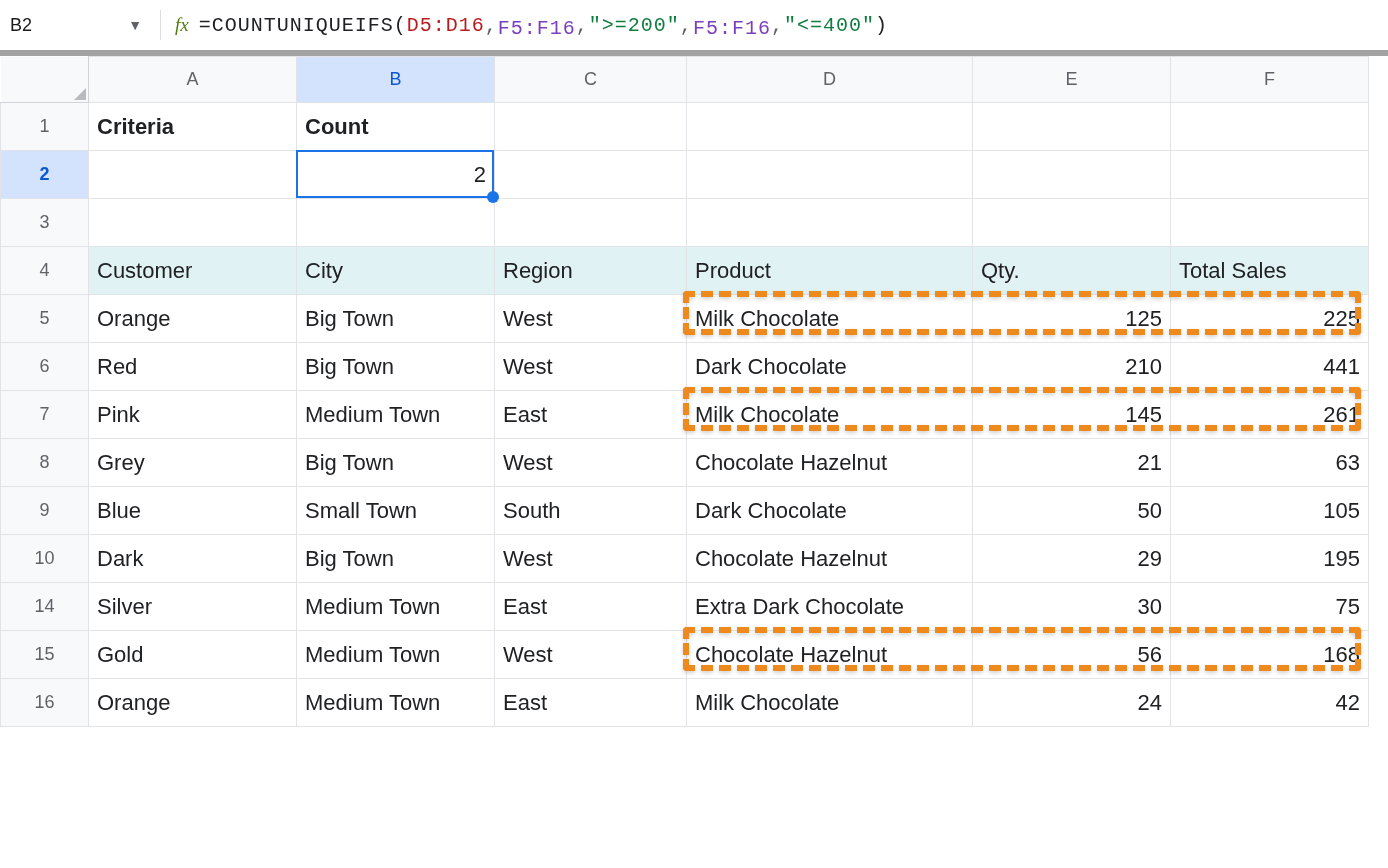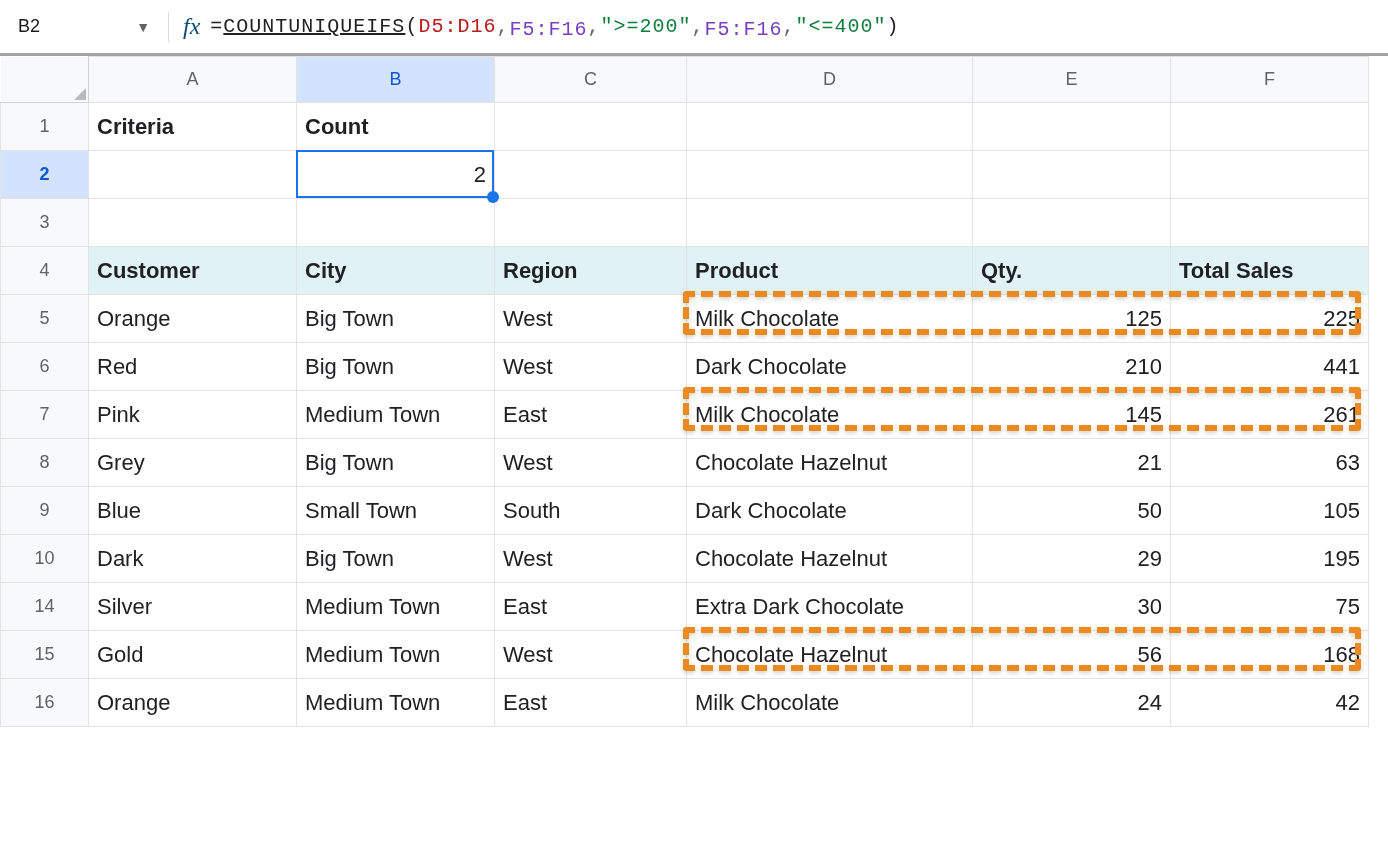--- a/index.html
+++ b/index.html
@@ -8,22 +8,21 @@
     font-family: Arial, 'Helvetica Neue', sans-serif;
     font-size: 22px;
     color: #202124;
     background: #fff;
     user-select: none;
   }
   .toolbar {
     display: flex;
     align-items: center;
     height: 56px;
-    border-bottom: 3px solid #a3a3a3;
-    padding-left: 8px;
+    border-bottom: 6px solid #a3a3a3;
   }
   .namebox {
     width: 150px;
     height: 36px;
     display: flex;
     align-items: center;
     padding-left: 10px;
     font-size: 18px;
     color: #1a1a1a;
   }
@@ -35,34 +34,34 @@
   }
   .separator {
     width: 1px;
     height: 30px;
     background: #dadce0;
     margin: 0 8px 0 10px;
   }
   .fx-icon {
     font-family: serif;
     font-style: italic;
-    font-size: 24px;
-    color: #0c4a6e;
+    font-size: 19px;
+    color: #4d7c0f;
     margin: 0 10px 0 6px;
   }
   .formula-bar {
     flex: 1;
     font-family: Consolas, 'Courier New', monospace;
     font-size: 20px;
     letter-spacing: 1px;
     display: flex;
     align-items: center;
   }
   .f-eq   { color: #202124; }
-  .f-fn   { color: #202124; text-decoration: underline; }
+  .f-fn   { color: #202124; }
   .f-par  { color: #202124; }
   .f-rng1 { color: #b91c1c; }
   .f-rng2 { color: #7a3fbf; margin-top: 6px; }
   .f-str  { color: #0f7d3e; }
   .f-com  { color: #5f6368; }
 
   .sheet {
     position: relative;
     overflow: hidden;
   }
@@ -118,21 +117,21 @@
     padding: 0 8px;
     height: 48px;
     vertical-align: middle;
     white-space: nowrap;
     overflow: hidden;
   }
   td.num { text-align: right; }
   td.bold, td .bold { font-weight: 700; }
   tr.hdr td {
     background: #e0f2f3;
-    font-weight: 700;
+    font-weight: 400;
   }
 
   
   .cA { width: 208px; }
   .cB { width: 198px; }
   .cC { width: 192px; }
   .cD { width: 286px; }
   .cE { width: 198px; }
   .cF { width: 198px; }
 

